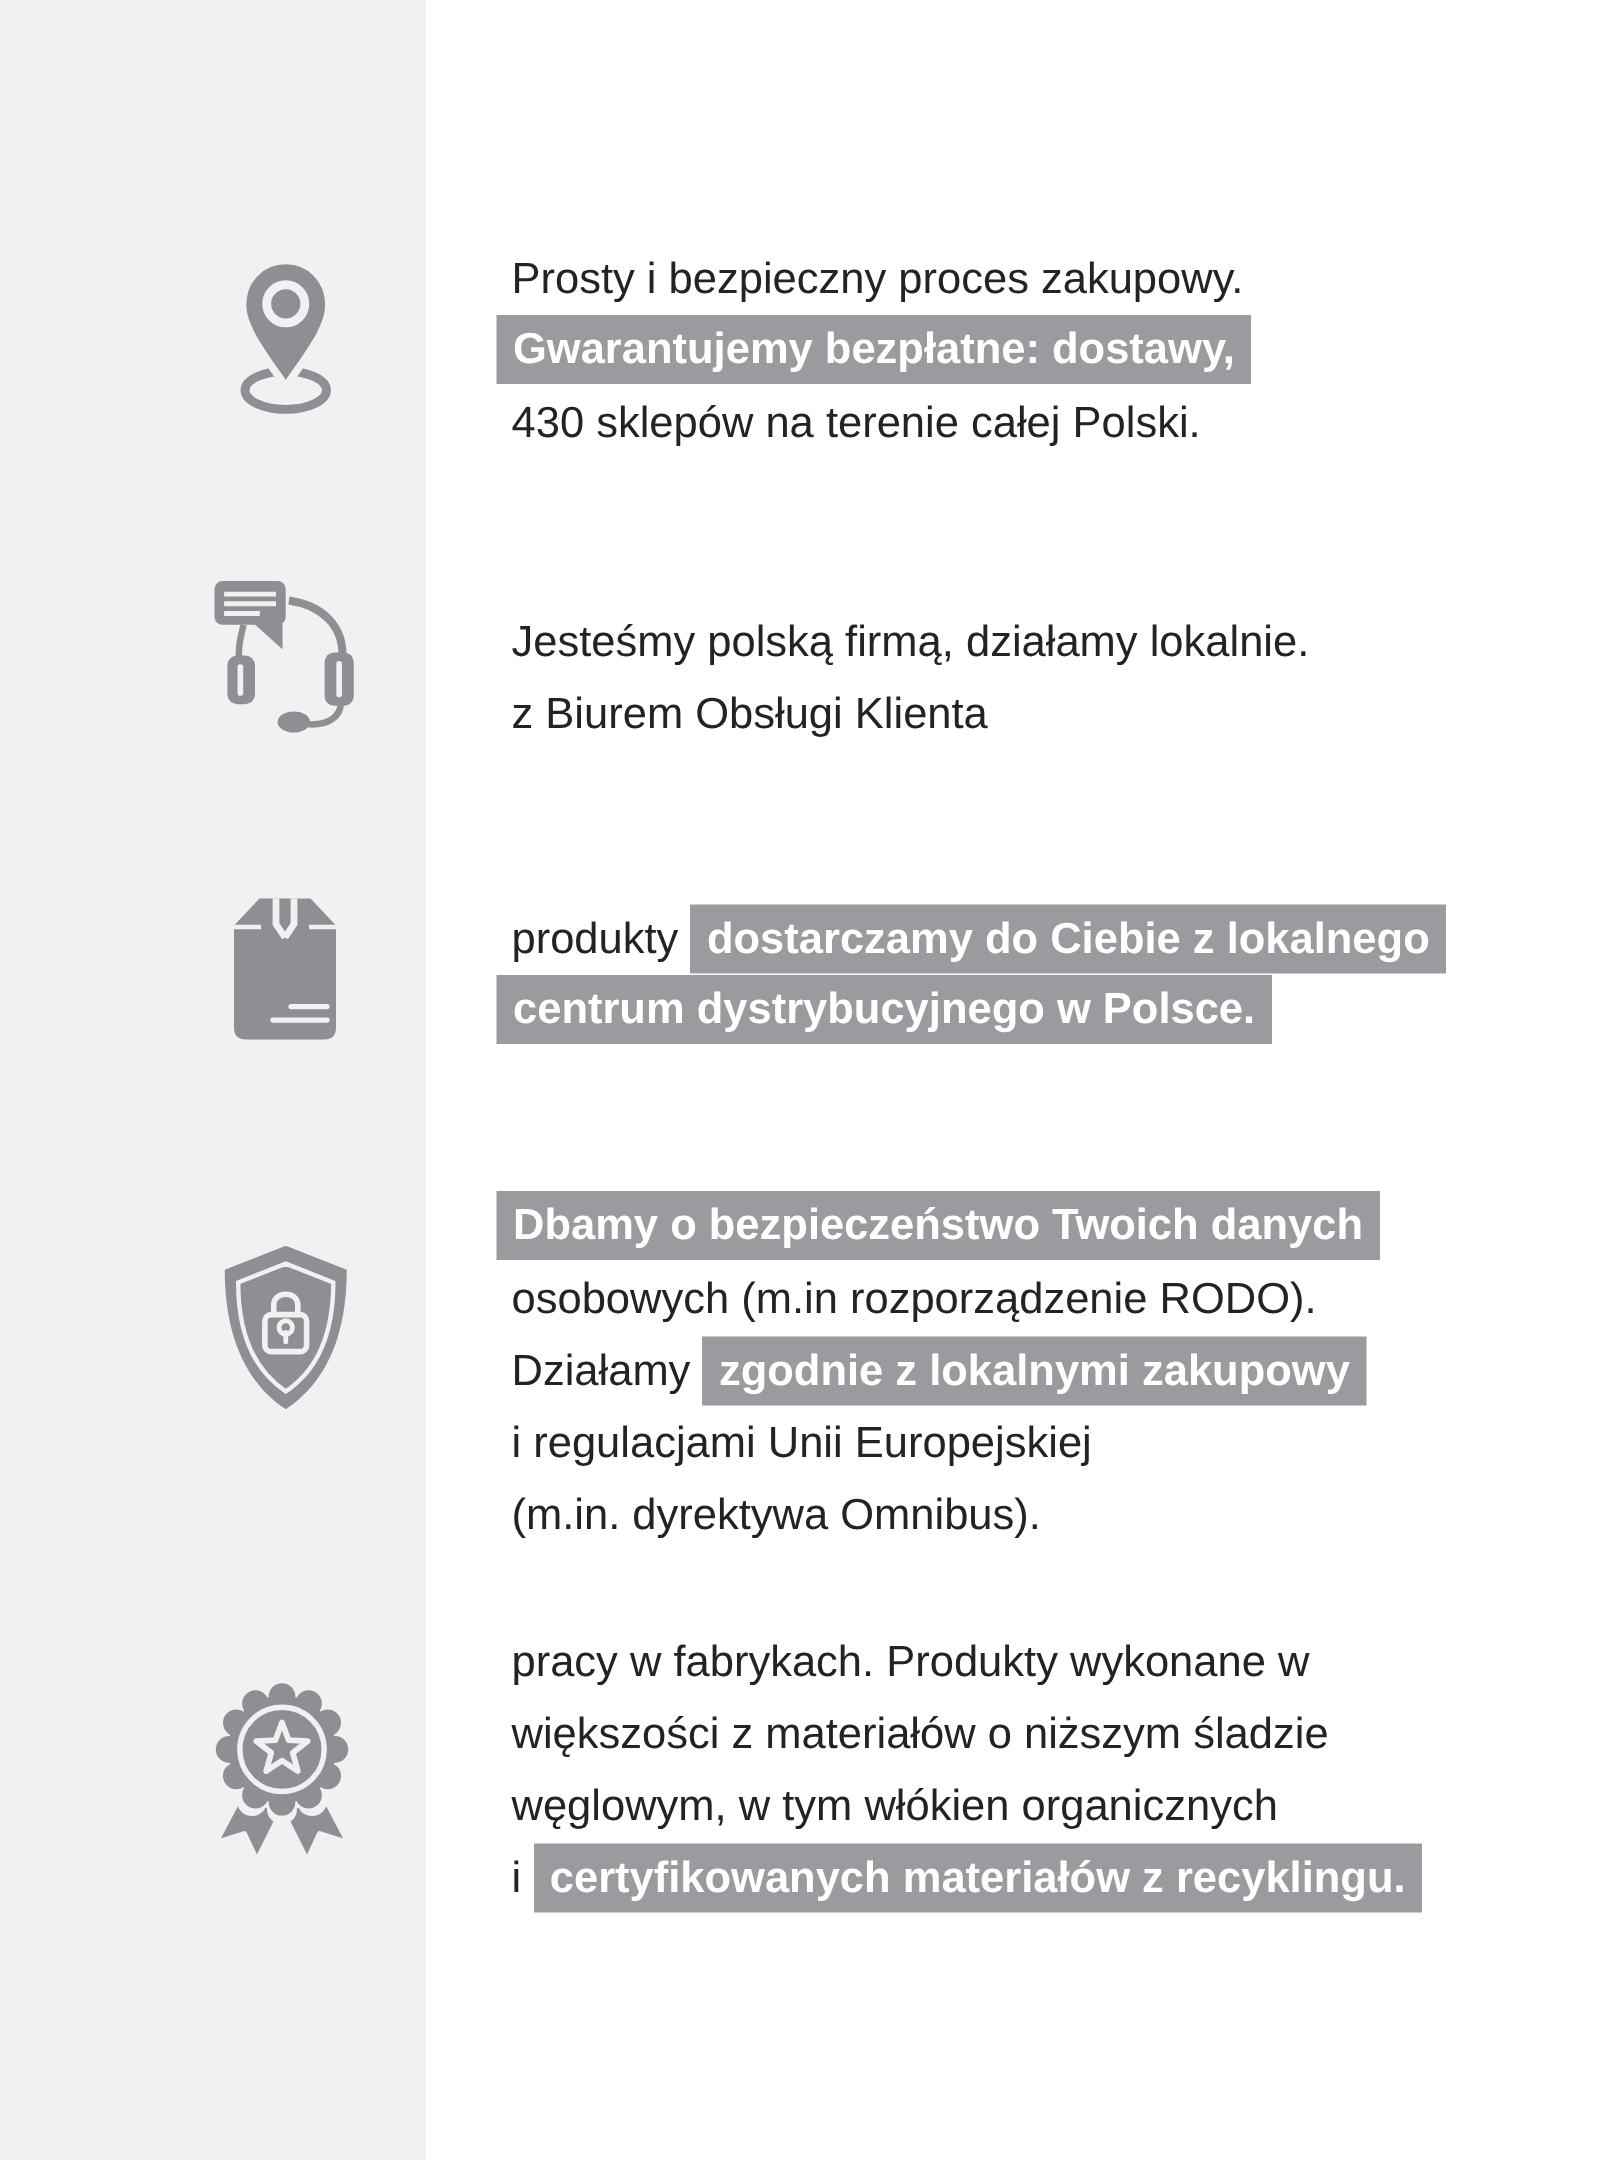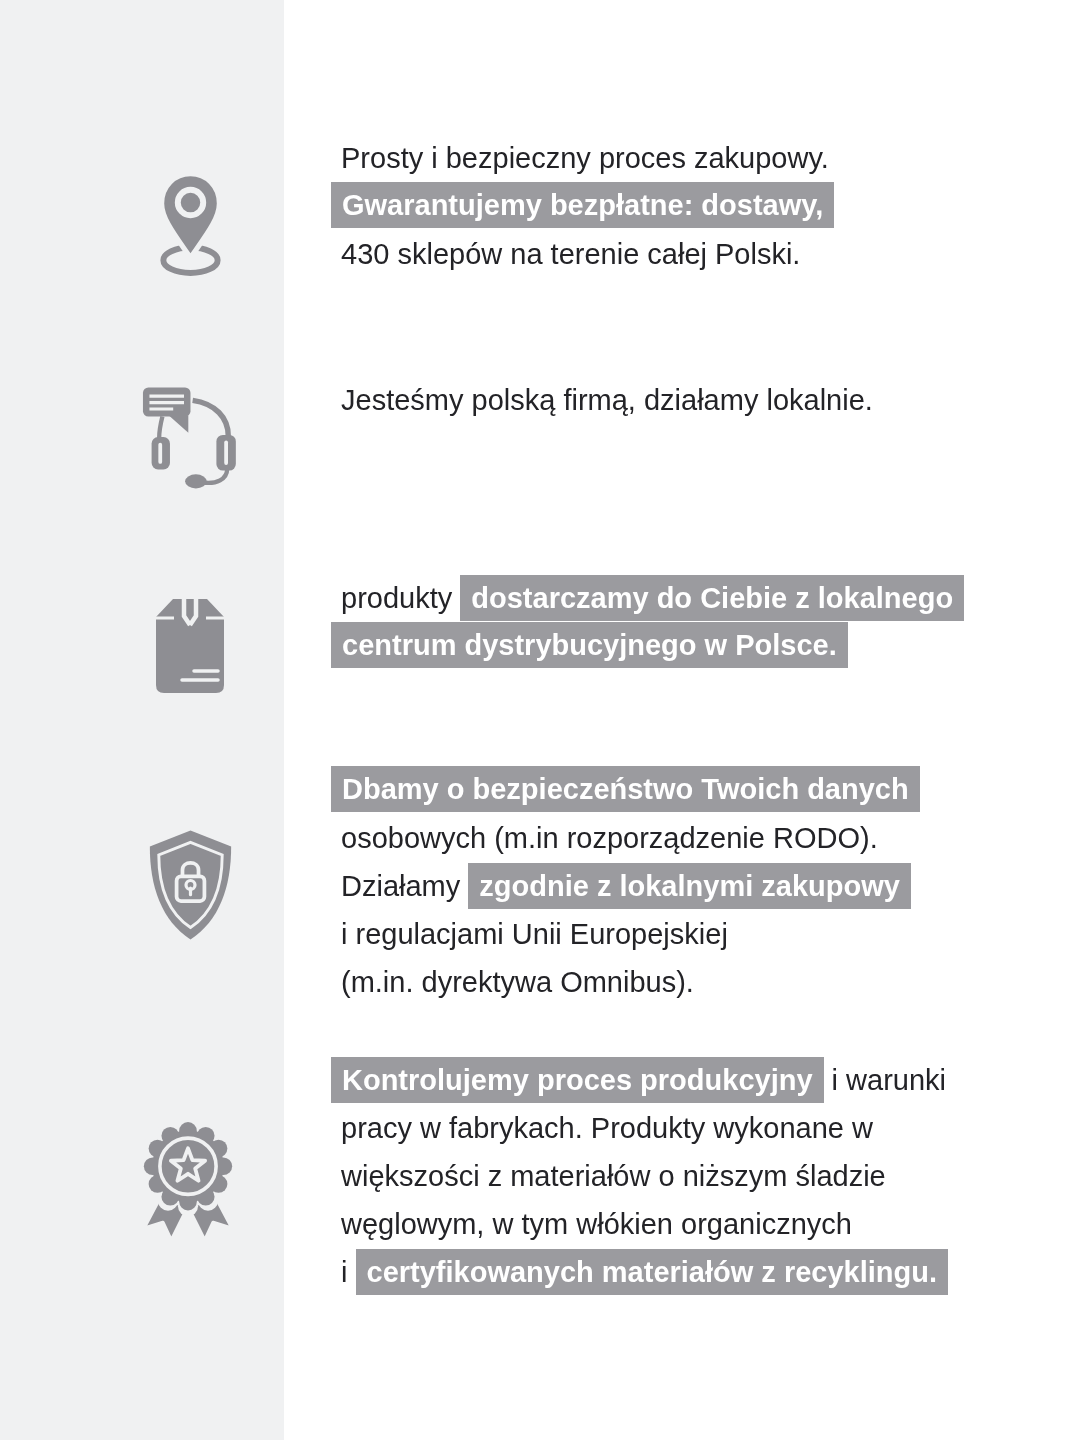--- a/index.html
+++ b/index.html
@@ -18,21 +18,21 @@
     background:var(--bg);
     overflow:hidden;
     font-family:"Liberation Sans", sans-serif;
   }
   .sidebar{
     position:absolute;left:0;top:0;bottom:0;width:284px;
     background:var(--sidebar-bg);
   }
   .icon{position:absolute;}
   .icon svg{display:block;}
-  .section{position:absolute;left:331px;white-space:nowrap;}
+  .section{position:absolute;left:331px;white-space:nowrap;margin-top:28px;}
   .s0{top:134px}
   .s1{top:376px}
   .s2{top:574px}
   .s3{top:766px}
   .s4{top:1056px}
   .line{
     height:48px;
     white-space:pre;
     font-size:29px;
     color:var(--text-color);
@@ -141,34 +141,34 @@
   </div>
 
   <div>
     <div class="section s0">
         <div class="line"><span class="plain">Prosty i bezpieczny proces zakupowy.</span></div>
         <div class="line"><span class="hl">Gwarantujemy bezpłatne: dostawy,</span></div>
         <div class="line"><span class="plain">430 sklepów na terenie całej Polski.</span></div>
       </div>
     <div class="section s1">
         <div class="line"><span class="plain">Jesteśmy polską firmą, działamy lokalnie.</span></div>
+        <div class="line"><span class="plain">z Biurem Obsługi Klienta</span></div>
       </div>
     <div class="section s2">
         <div class="line"><span class="plain">produkty </span><span class="hl">dostarczamy do Ciebie z lokalnego</span></div>
         <div class="line"><span class="hl">centrum dystrybucyjnego w Polsce.</span></div>
       </div>
     <div class="section s3">
         <div class="line"><span class="hl">Dbamy o bezpieczeństwo Twoich danych</span></div>
         <div class="line"><span class="plain">osobowych (m.in rozporządzenie RODO).</span></div>
         <div class="line"><span class="plain">Działamy </span><span class="hl">zgodnie z lokalnymi zakupowy</span></div>
         <div class="line"><span class="plain">i regulacjami Unii Europejskiej</span></div>
         <div class="line"><span class="plain">(m.in. dyrektywa Omnibus).</span></div>
       </div>
     <div class="section s4">
-        <div class="line"><span class="hl">Kontrolujemy proces produkcyjny</span><span class="plain"> i warunki</span></div>
         <div class="line"><span class="plain">pracy w fabrykach. Produkty wykonane w</span></div>
         <div class="line"><span class="plain">większości z materiałów o niższym śladzie</span></div>
         <div class="line"><span class="plain">węglowym, w tym włókien organicznych</span></div>
         <div class="line"><span class="plain">i </span><span class="hl">certyfikowanych materiałów z recyklingu.</span></div>
       </div>
   </div>
 
 </div>
 
 </body></html>

